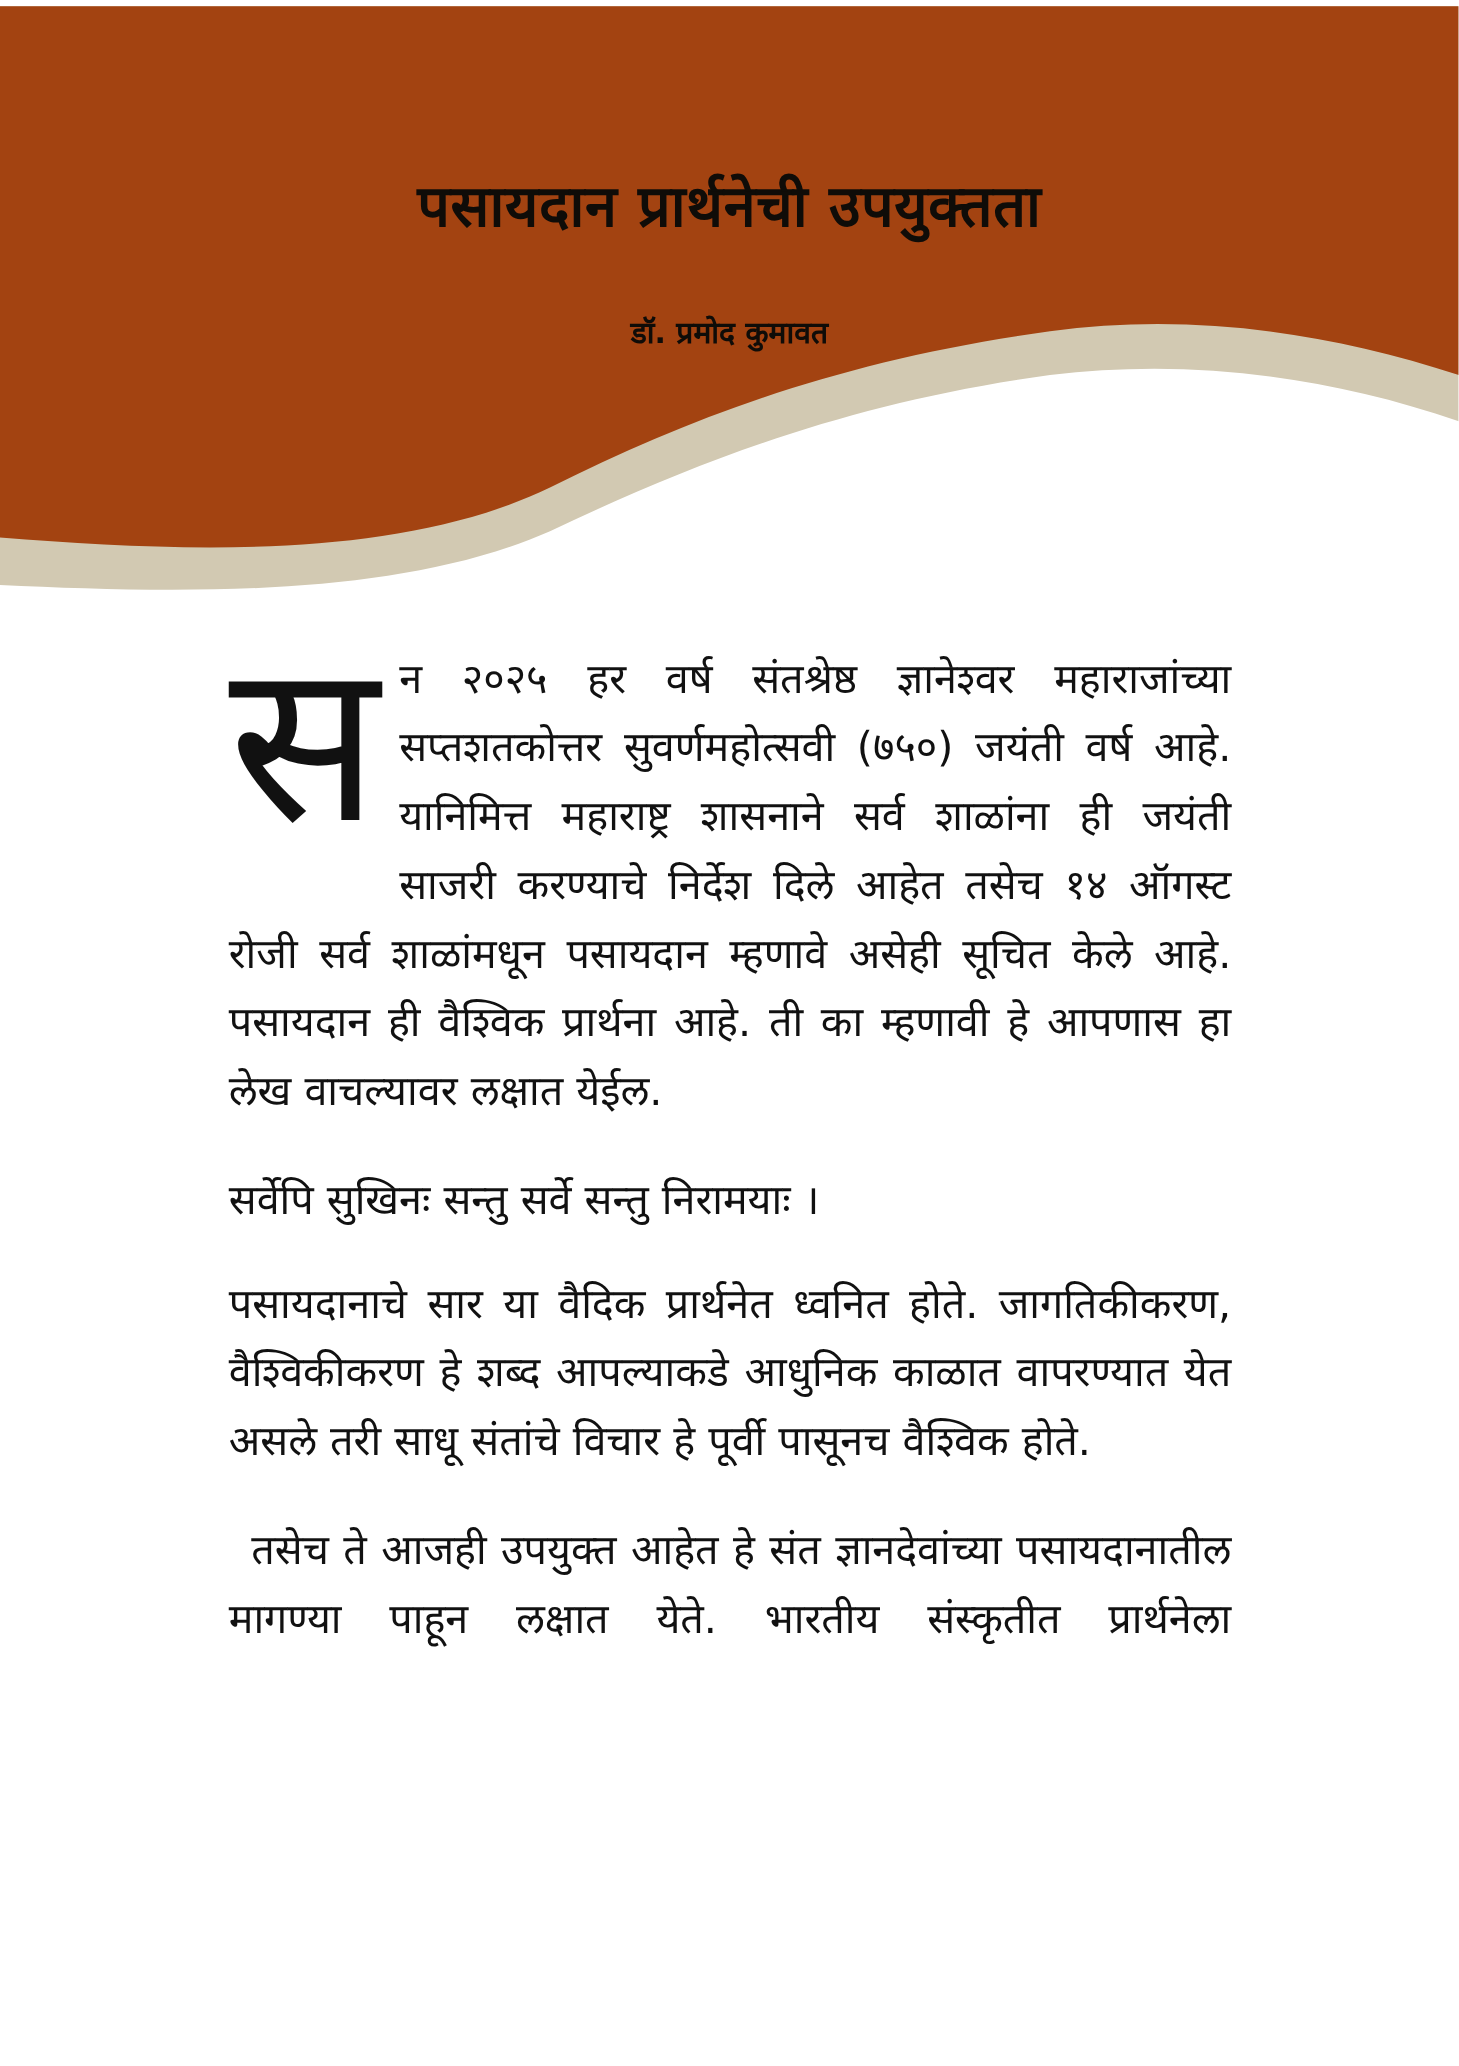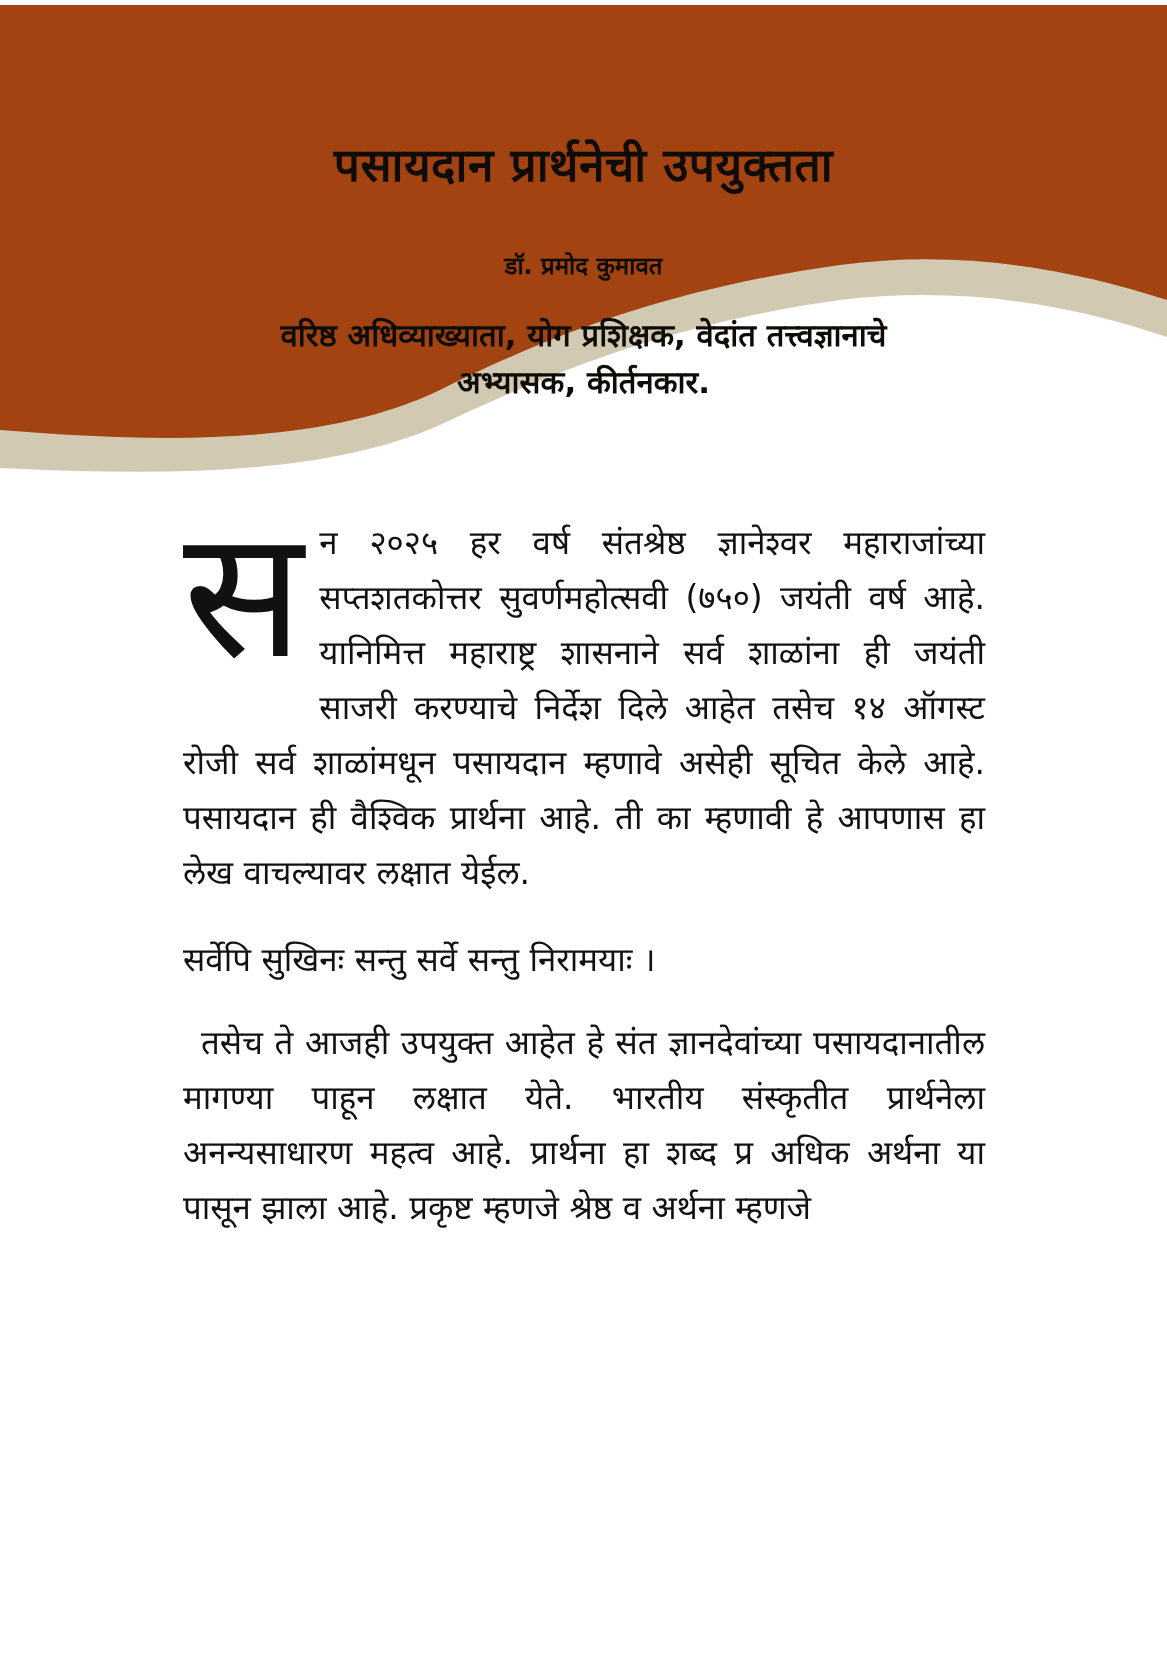--- a/index.html
+++ b/index.html
@@ -92,30 +92,27 @@
                C320,478 150,475 0,468 Z" fill="#D2C9B2"></path>
 
       <path d="M0,5 H1167 V300
                C1060,265 950,250 840,265
                C680,287 560,330 440,390
                C320,448 150,442 0,430 Z" fill="#A34311"></path>
     </svg>
 
     <div class="header-text title">पसायदान प्रार्थनेची उपयुक्तता</div>
     <div class="header-text author">डॉ. प्रमोद कुमावत</div>
-    <div class="header-text designation">
-      <div>वरिष्ठ अधिव्याख्याता, योग प्रशिक्षक, वेदांत तत्त्वज्ञानाचे</div>
-      <div>अभ्यासक, कीर्तनकार.</div>
-    </div>
   </div>
 
   <div class="content">
     <p class="para"><span class="dropcap">स</span><span>न २०२५ हर वर्ष संतश्रेष्ठ ज्ञानेश्वर महाराजांच्या सप्तशतकोत्तर सुवर्णमहोत्सवी (७५०) जयंती वर्ष आहे. यानिमित्त महाराष्ट्र शासनाने सर्व शाळांना ही जयंती साजरी करण्याचे निर्देश दिले आहेत तसेच १४ ऑगस्ट रोजी सर्व शाळांमधून पसायदान म्हणावे असेही सूचित केले आहे. पसायदान ही वैश्विक प्रार्थना आहे. ती का म्हणावी हे आपणास हा लेख वाचल्यावर लक्षात येईल.</span></p>
 
     <div class="verse">सर्वेपि सुखिनः सन्तु सर्वे सन्तु निरामयाः ।</div>
 
+    <p class="para">पसायदानाचे सार या वैदिक प्रार्थनेत ध्वनित होते. जागतिकीकरण, वैश्विकीकरण हे शब्द आपल्याकडे आधुनिक काळात वापरण्यात येत असले तरी साधू संतांचे विचार हे पूर्वी पासूनच वैश्विक होते.</p>
 
     <p class="para para-indent">तसेच ते आजही उपयुक्त आहेत हे संत ज्ञानदेवांच्या पसायदानातील मागण्या पाहून लक्षात येते. भारतीय संस्कृतीत प्रार्थनेला अनन्यसाधारण महत्व आहे. प्रार्थना हा शब्द प्र अधिक अर्थना या पासून झाला आहे. प्रकृष्ट म्हणजे श्रेष्ठ व अर्थना म्हणजे</p>
   </div>
 
   <div class="page-number">6</div>
 
 </div>
 
 </body></html>

